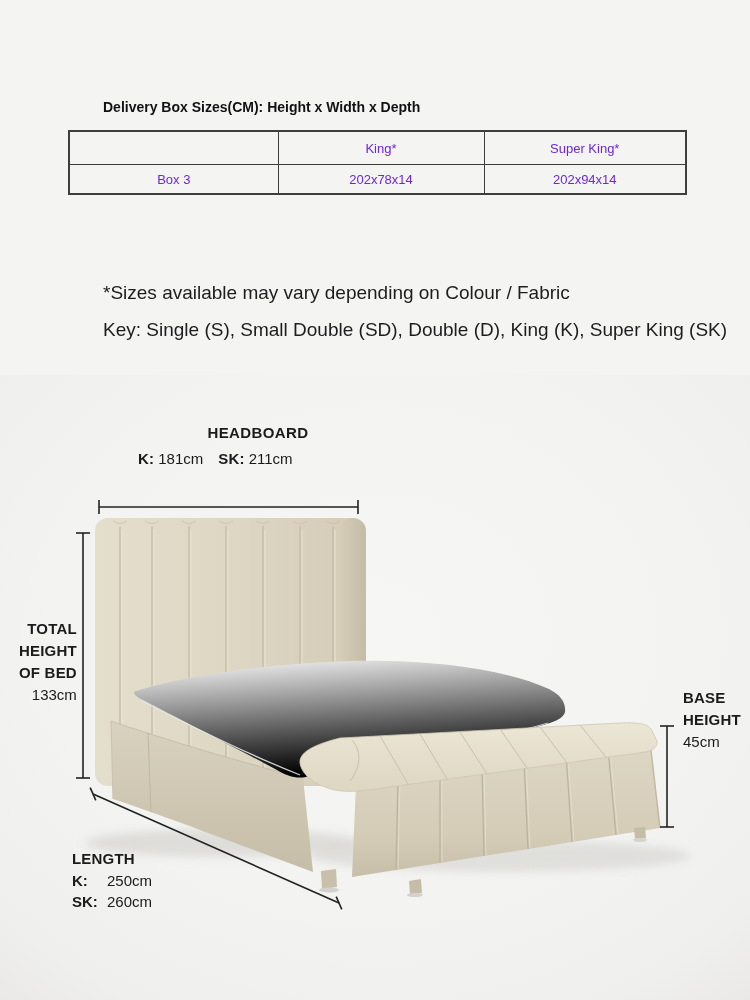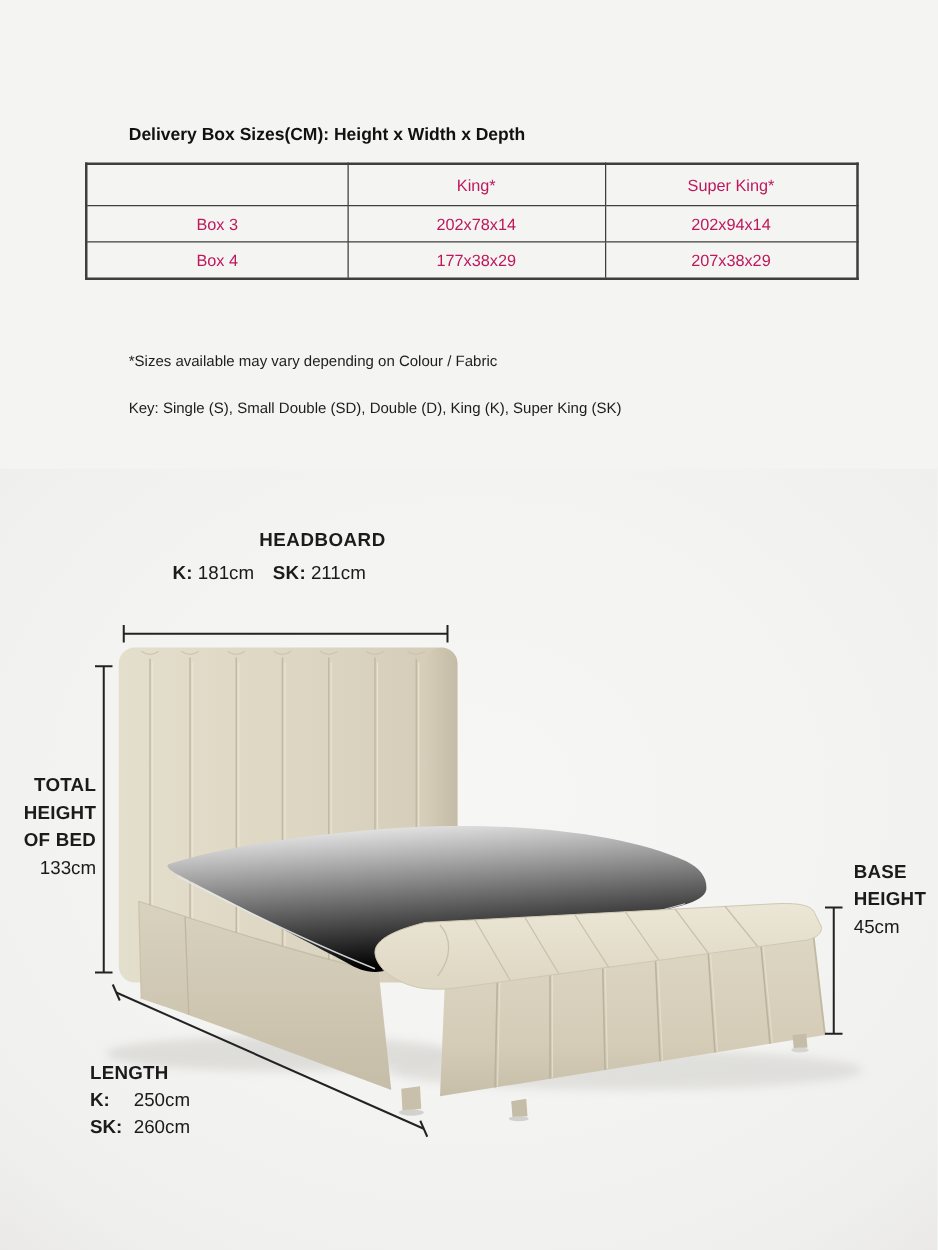--- a/index.html
+++ b/index.html
@@ -9,29 +9,29 @@
     font-family:"Liberation Sans",sans-serif;
     color:#1a1a1a;
   }
   .abs{position:absolute;padding-left:36px;}
   
   .tbl-title{left:67px;top:99px;font-size:14px;font-weight:bold;color:#111;}
   table.boxes{
     position:absolute;left:68px;top:130px;width:617px;
     border-collapse:collapse;table-layout:fixed;
     border:2px solid #3e3e3e;
-    font-size:13px;color:#be185d;
+    font-size:13px;color:#6d28d9;
   }
   table.boxes th,table.boxes td{
     border:1px solid #3e3e3e;text-align:center;vertical-align:middle;
     font-weight:normal;padding:0;
   }
   table.boxes tr.hdr th{height:32px;}
   table.boxes td{height:28px;}
-  .note{left:67px;font-size:12px;color:#1d1d1d;}
+  .note{left:67px;font-size:19px;color:#1d1d1d;}
   .note1{top:282px;}
   .note2{top:299px;margin-top:20px;}
   
   .lbl{position:absolute;color:#1b1b1b;}
   .hb-title{left:158px;top:424px;width:200px;text-align:center;
     font-size:15px;font-weight:bold;letter-spacing:.4px;}
   .hb-dims{left:138px;top:450px;width:240px;font-size:15px;}
   .hb-dims b{letter-spacing:.2px;}
   .hb-dims .v{margin-left:4px;}
   .hb-dims .gap{margin-left:15px;}
@@ -59,25 +59,20 @@
       <tr class="hdr">
     <th></th>
     <th>King*</th>
     <th>Super King*</th>
   </tr>
   <tr>
     <td>Box 3</td>
     <td>202x78x14</td>
     <td>202x94x14</td>
   </tr>
-  <tr>
-    <td>Box 4</td>
-    <td>177x38x29</td>
-    <td>207x38x29</td>
-  </tr>
 </tbody>
   </table>
 
 <div class="abs note note1">*Sizes available may vary depending on Colour / Fabric</div>
 <div class="abs note note2">Key: Single (S), Small Double (SD), Double (D), King (K), Super King (SK)</div>
 
 <svg width="750" height="1000" viewBox="0 0 750 1000">
   <defs>
     <radialGradient id="gVig" cx="50%" cy="42%" r="78%">
       <stop offset="0%" stop-color="#f6f6f5"></stop>

